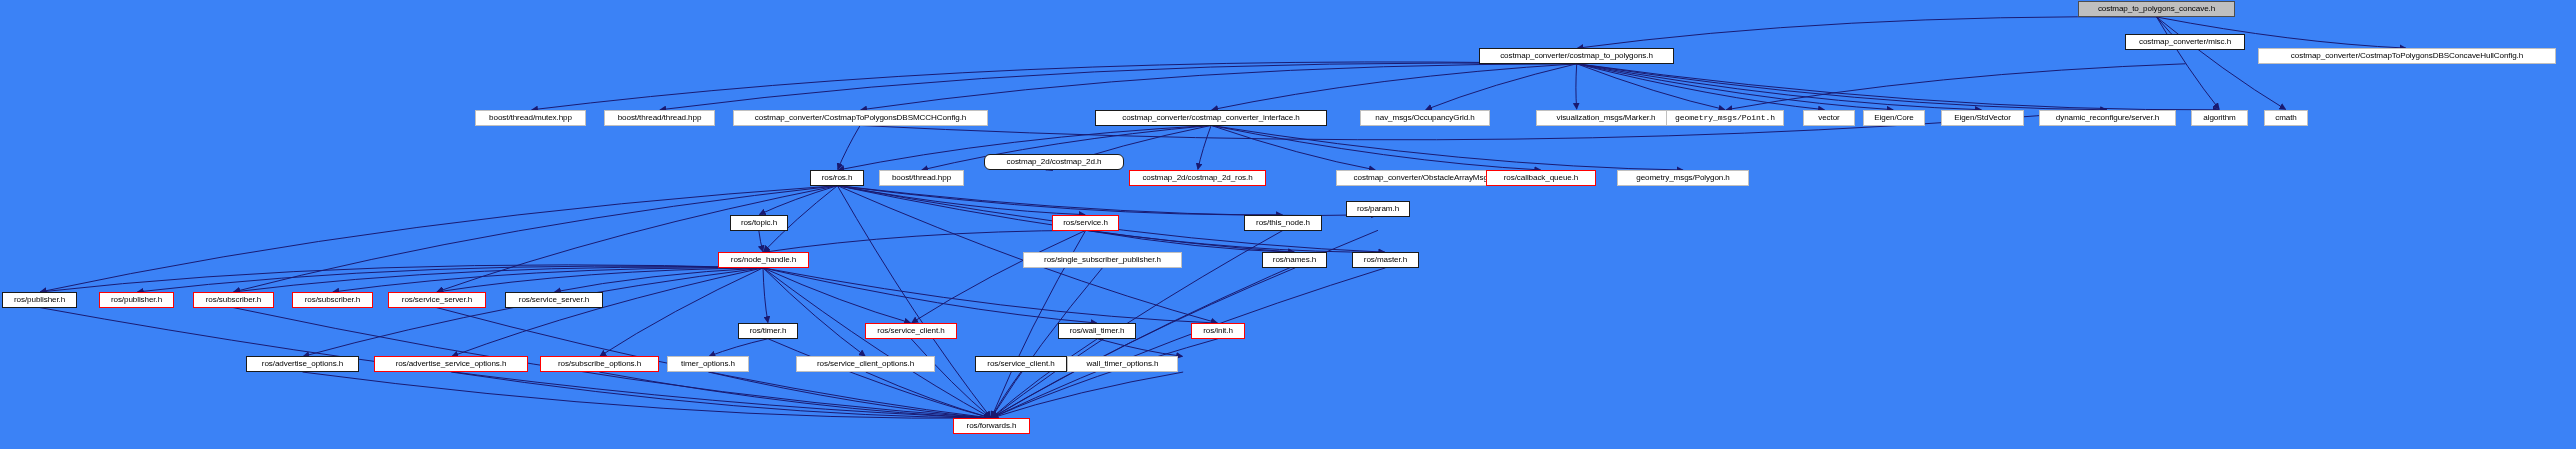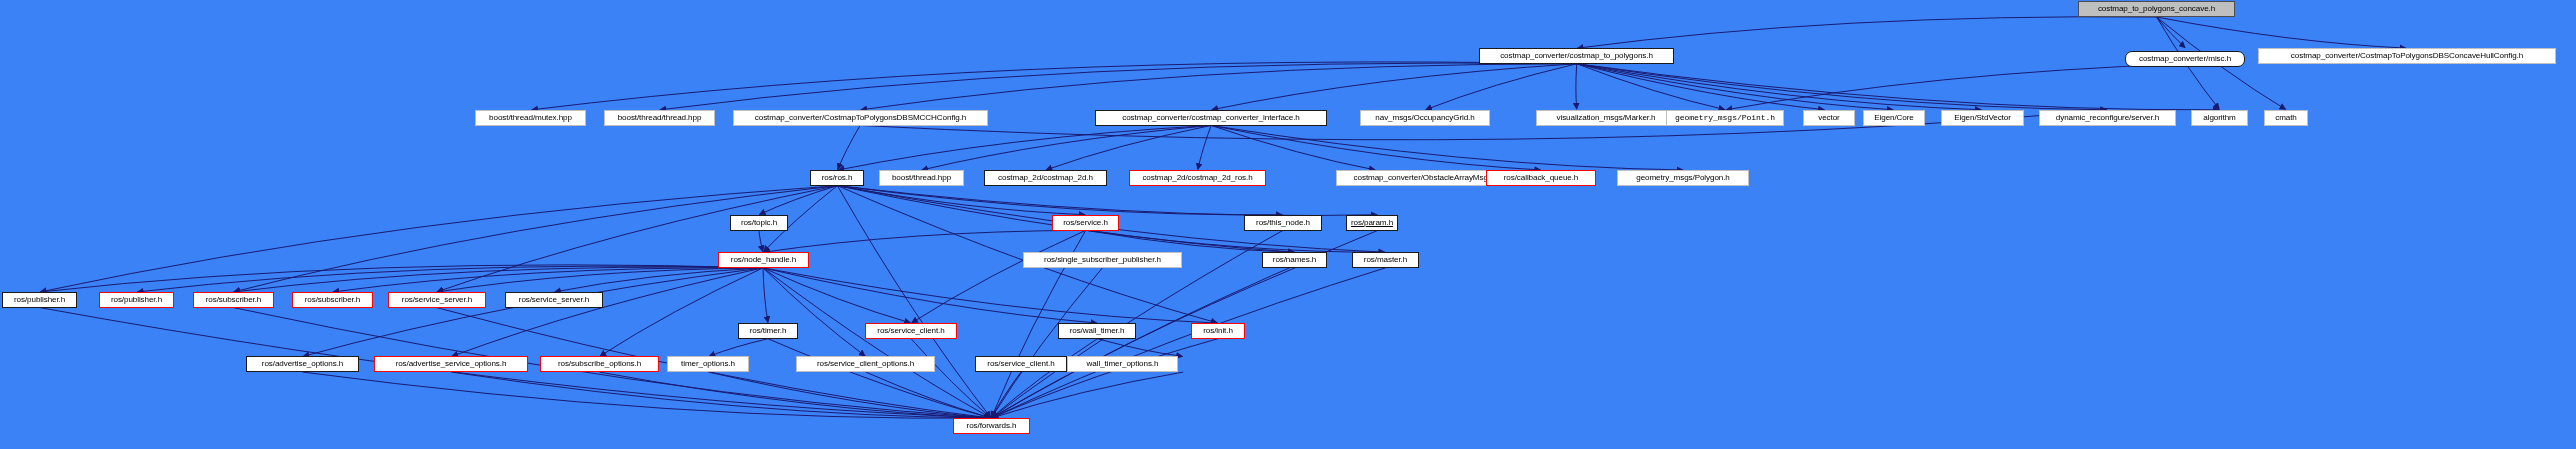--- a/index.html
+++ b/index.html
@@ -139,46 +139,46 @@
         <path d="M 1945 325 Q 1635.425 451.64 1399.8996376268965 589.5633626902426" marker-end="url(#arrow)"></path>
         <path d="M 56 434 Q 789.19 566.805 1398.0066788130353 589.8846179410525" marker-end="url(#arrow)"></path>
         <path d="M 329 434 Q 912.04 557.25 1398.0104615172197 589.8557308380246" marker-end="url(#arrow)"></path>
         <path d="M 616 434 Q 1041.19 547.2049999999999 1398.019275068762 589.8046065271096" marker-end="url(#arrow)"></path>
         <path d="M 1556 378 Q 1462.23 489.105 1399.595136892823 589.1963756606467" marker-end="url(#arrow)"></path>
       </g>
   </svg>
   <div id="nodes">
       <div class="node root" style="left: 2078px; top: 1.4px; width: 157px;">costmap_to_polygons_concave.h</div>
       <div class="node black" style="left: 1479px; top: 48px; width: 195px;">costmap_converter/costmap_to_polygons.h</div>
-      <div class="node black" style="left: 2125px; top: 51px; width: 120px; border-radius: 7px;">costmap_converter/misc.h</div>
+      <div class="node black" style="left: 2125px; top: 34px; width: 120px;">costmap_converter/misc.h</div>
       <div class="node gray" style="left: 2258px; top: 48px; width: 298px;">costmap_converter/CostmapToPolygonsDBSConcaveHullConfig.h</div>
       <div class="node gray" style="left: 475px; top: 110px; width: 111px;">boost/thread/mutex.hpp</div>
       <div class="node gray" style="left: 604px; top: 110px; width: 111px;">boost/thread/thread.hpp</div>
       <div class="node gray" style="left: 733px; top: 110px; width: 255px;">costmap_converter/CostmapToPolygonsDBSMCCHConfig.h</div>
       <div class="node black" style="left: 1095px; top: 110px; width: 232px;">costmap_converter/costmap_converter_interface.h</div>
       <div class="node gray" style="left: 1360px; top: 110px; width: 130px;">nav_msgs/OccupancyGrid.h</div>
       <div class="node gray" style="left: 1507px; top: 110px; width: 140px; margin-left: 29px;">visualization_msgs/Marker.h</div>
       <div class="node gray" style="left: 1666px; top: 110px; width: 118px; font-family: Liberation Mono, monospace;">geometry_msgs/Point.h</div>
       <div class="node gray" style="left: 1803px; top: 110px; width: 52px;">vector</div>
       <div class="node gray" style="left: 1863px; top: 110px; width: 62px;">Eigen/Core</div>
       <div class="node gray" style="left: 1941px; top: 110px; width: 83px;">Eigen/StdVector</div>
       <div class="node gray" style="left: 2039px; top: 110px; width: 137px;">dynamic_reconfigure/server.h</div>
       <div class="node gray" style="left: 2191px; top: 110px; width: 57px;">algorithm</div>
       <div class="node gray" style="left: 2264px; top: 110px; width: 44px;">cmath</div>
       <div class="node black" style="left: 810px; top: 170px; width: 54px;">ros/ros.h</div>
       <div class="node gray" style="left: 879px; top: 170px; width: 85px;">boost/thread.hpp</div>
-      <div class="node black" style="left: 984px; top: 170px; width: 123px;">costmap_2d/costmap_2d.h</div>
+      <div class="node black" style="left: 984px; top: 154px; width: 140px; border-radius: 6px;">costmap_2d/costmap_2d.h</div>
       <div class="node red" style="left: 1129px; top: 170px; width: 137px;">costmap_2d/costmap_2d_ros.h</div>
       <div class="node gray" style="left: 1336px; top: 170px; width: 176px;">costmap_converter/ObstacleArrayMsg.h</div>
       <div class="node red" style="left: 1486px; top: 170px; width: 110px;">ros/callback_queue.h</div>
       <div class="node gray" style="left: 1617px; top: 170px; width: 132px;">geometry_msgs/Polygon.h</div>
       <div class="node black" style="left: 730px; top: 215px; width: 58px;">ros/topic.h</div>
       <div class="node red" style="left: 1052px; top: 215px; width: 67px;">ros/service.h</div>
       <div class="node black" style="left: 1244px; top: 215px; width: 78px;">ros/this_node.h</div>
-      <div class="node black" style="left: 1346px; top: 215px; width: 52px; text-decoration: underline;">ros/param.h</div>
+      <div class="node black" style="left: 1346px; top: 201px; width: 64px;">ros/param.h</div>
       <div class="node red" style="left: 718px; top: 252px; width: 91px;">ros/node_handle.h</div>
       <div class="node gray" style="left: 1023px; top: 252px; width: 159px;">ros/single_subscriber_publisher.h</div>
       <div class="node black" style="left: 1262px; top: 252px; width: 65px;">ros/names.h</div>
       <div class="node black" style="left: 1352px; top: 252px; width: 67px;">ros/master.h</div>
       <div class="node black" style="left: 2.1px; top: 292px; width: 75px;">ros/publisher.h</div>
       <div class="node red" style="left: 99px; top: 292px; width: 75px;">ros/publisher.h</div>
       <div class="node red" style="left: 193px; top: 292px; width: 81px;">ros/subscriber.h</div>
       <div class="node red" style="left: 292px; top: 292px; width: 81px;">ros/subscriber.h</div>
       <div class="node red" style="left: 388px; top: 292px; width: 98px;">ros/service_server.h</div>
       <div class="node black" style="left: 505px; top: 292px; width: 98px;">ros/service_server.h</div>

